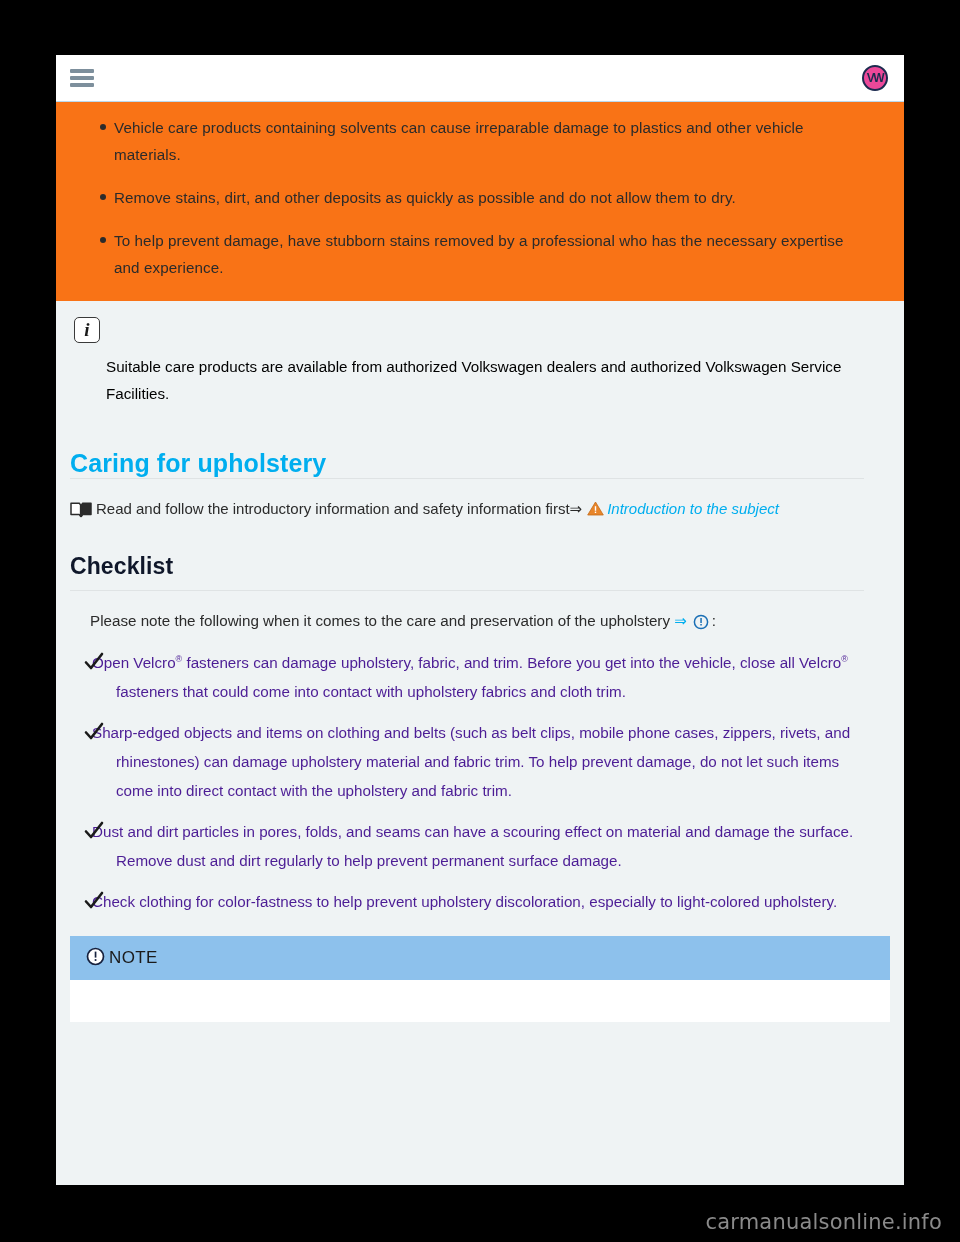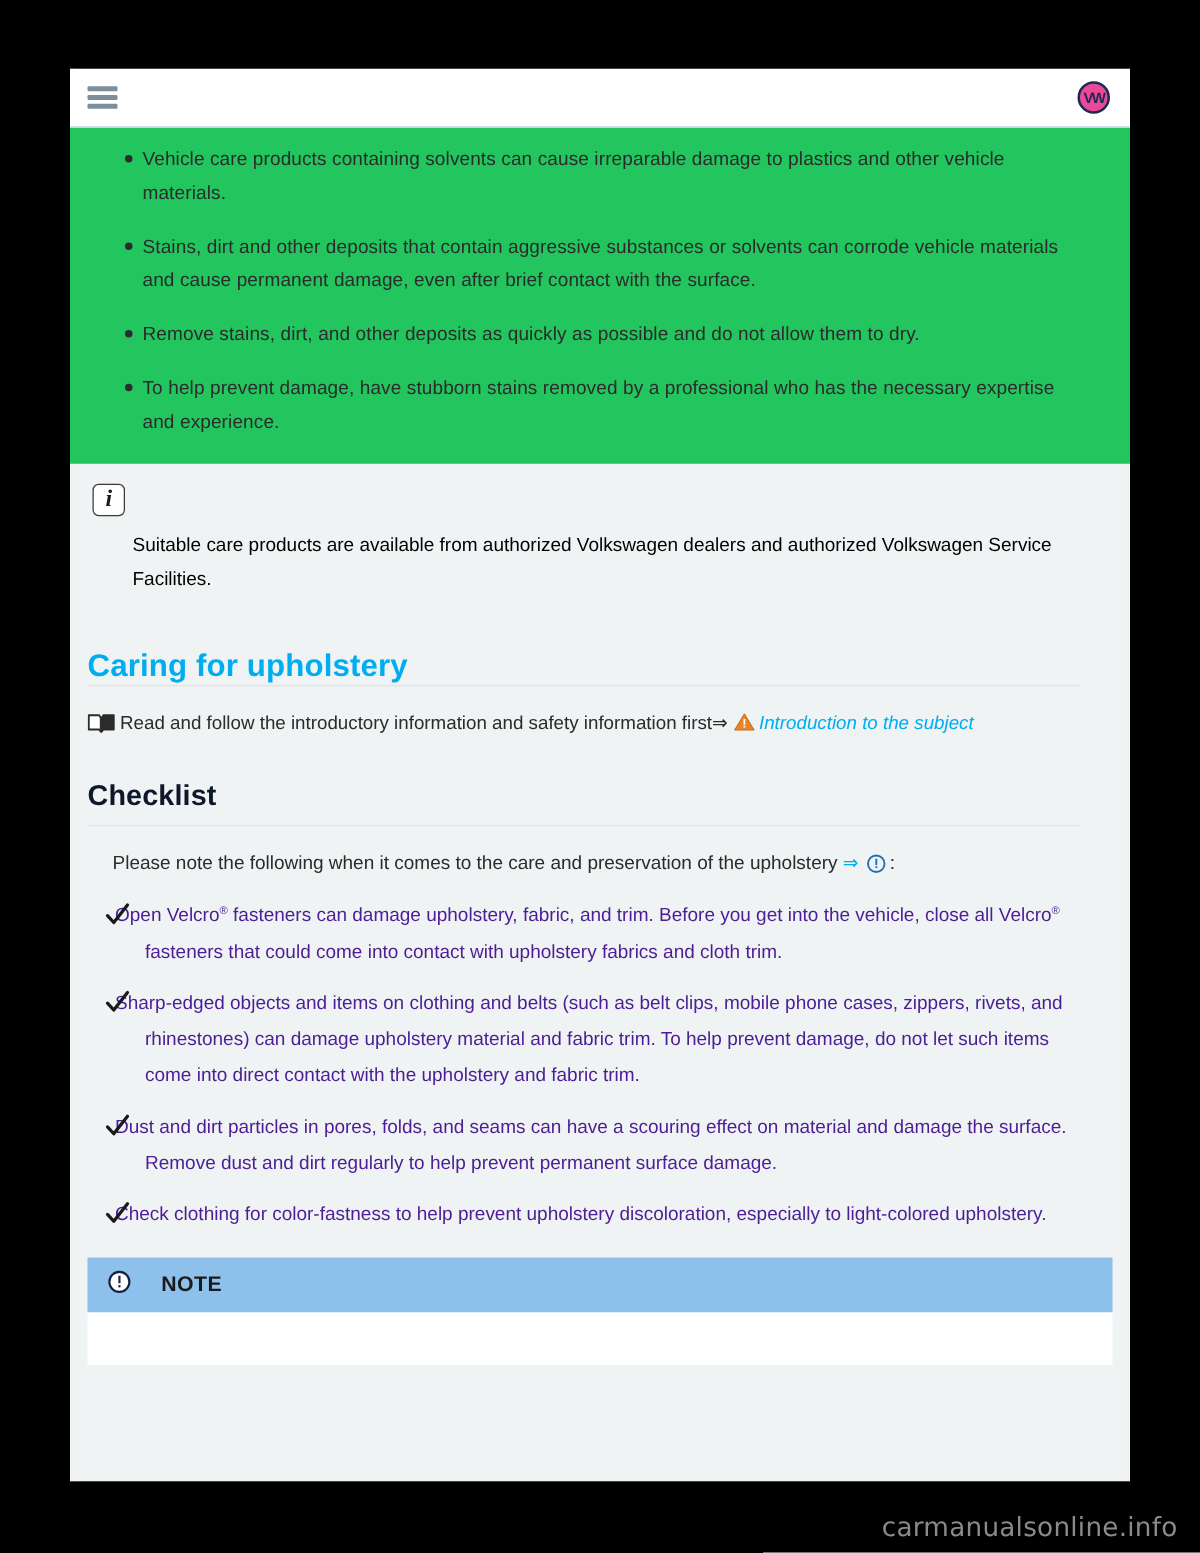--- a/index.html
+++ b/index.html
@@ -85,21 +85,21 @@
   
   #content {
     position: relative;
     height: calc(100% - 47px);
     background: #eff3f4;
     overflow: hidden;
   }
 
   
   .white-band {
-    background: #22c55e;
+    background: #f97316;
     padding: 12px 40px 16px 18px;
     margin: 0;
   }
 
   ul.bullets {
     list-style: none;
     margin: 0;
     padding: 0;
   }
   ul.bullets li {
@@ -237,23 +237,23 @@
     margin: 20px 14px 0 14px;
     background: #8dc1ec;
     height: 44px;
     display: flex;
     align-items: center;
     padding-left: 16px;
     box-sizing: border-box;
   }
   .note-label {
     font-size: 17px;
-    font-weight: bold;
+    font-weight: normal;
     color: #1a1a1a;
-    margin-left: 24px;
+    margin-left: 4px;
     letter-spacing: 0.4px;
   }
   .note-body {
     margin: 0 14px 0 14px;
     background: #ffffff;
     height: 42px;
   }
 
   
   #watermark {
@@ -281,24 +281,20 @@
     <div class="vw-logo">VW</div>
   </div>
 
   <div id="content">
 
     <div class="white-band">
       <ul class="bullets">
         <li>
           <span class="dot"></span>
           <span>Vehicle care products containing solvents can cause irreparable damage to plastics and other vehicle materials.</span>
-        </li>
-        <li>
-          <span class="dot"></span>
-          <span>Stains, dirt and other deposits that contain aggressive substances or solvents can corrode vehicle materials and cause permanent damage, even after brief contact with the surface.</span>
         </li>
         <li>
           <span class="dot"></span>
           <span>Remove stains, dirt, and other deposits as quickly as possible and do not allow them to dry.</span>
         </li>
         <li>
           <span class="dot"></span>
           <span>To help prevent damage, have stubborn stains removed by a professional who has the necessary expertise and experience.</span>
         </li>
       </ul>

